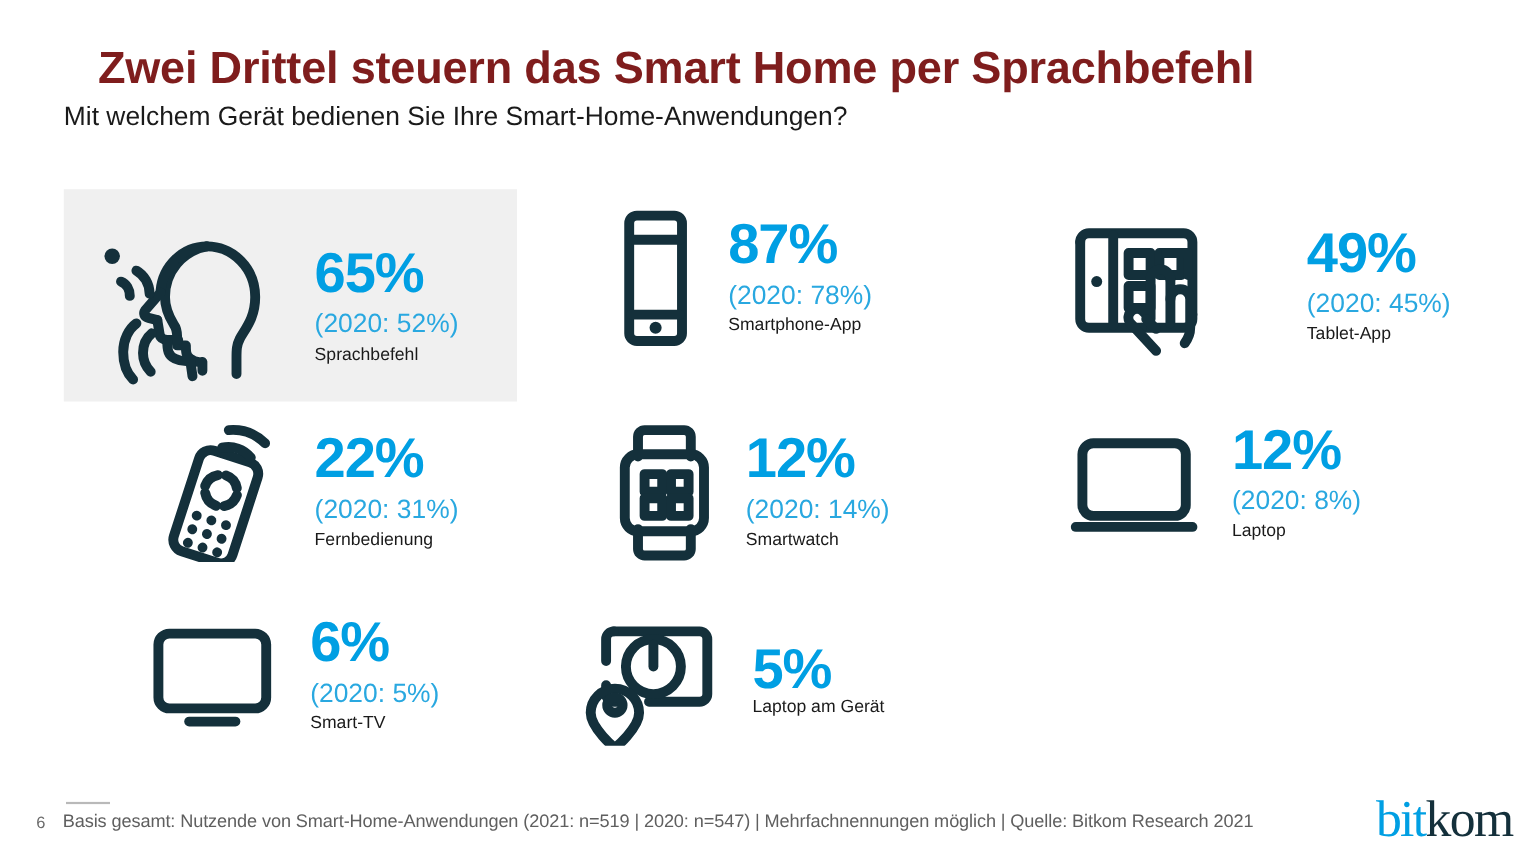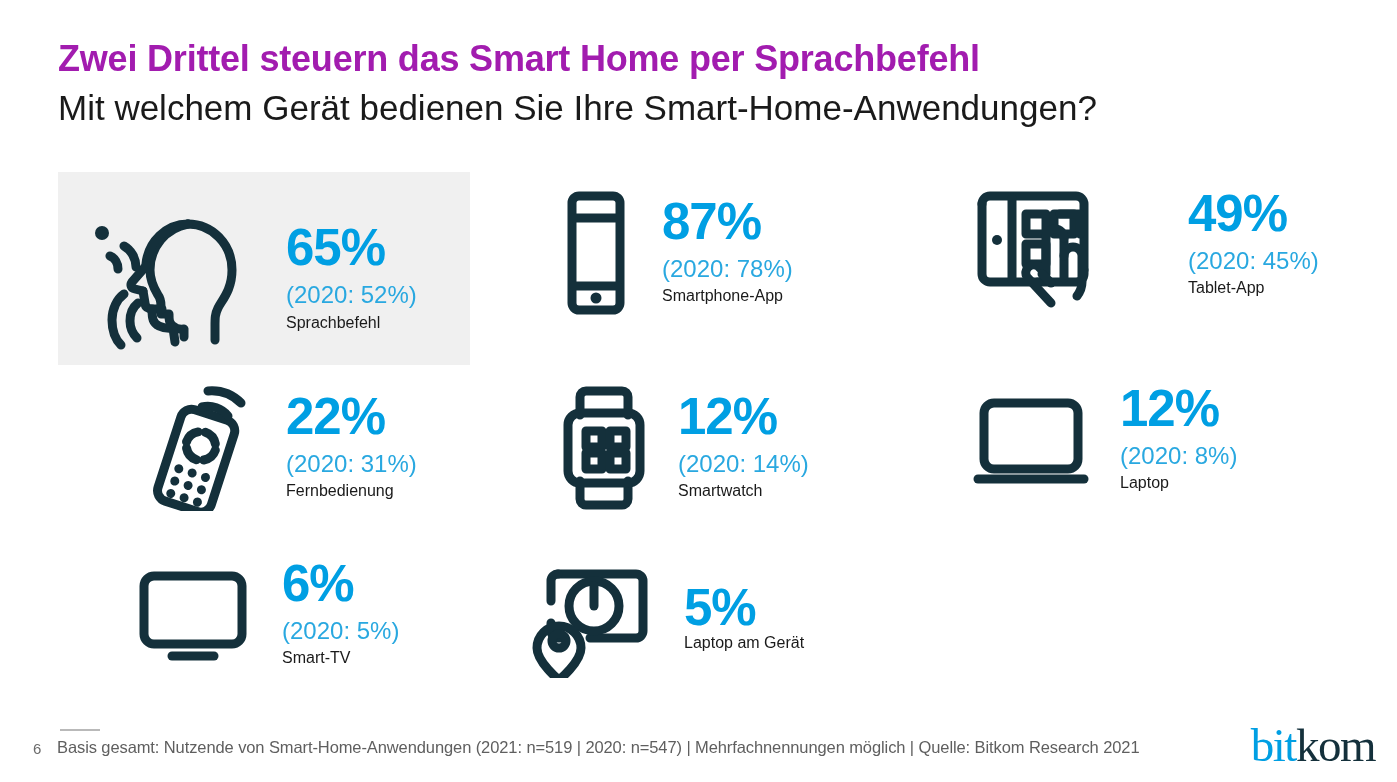--- a/index.html
+++ b/index.html
@@ -17,29 +17,30 @@
   }
 
   
   .header {
     position: absolute;
     left: 58px;
     top: 38px;
     width: 1290px;
   }
   .title {
-    font-size: 36px;
+    font-size: 41px;
     font-weight: bold;
-    color: #a21caf;
+    color: #7f1d1d;
     letter-spacing: -0.2px;
     line-height: 1.15;
     white-space: nowrap;
+    margin-left: 31px;
   }
   .subtitle {
-    font-size: 35px;
+    font-size: 24px;
     font-weight: normal;
     color: #1a1a1a;
     margin-top: 8px;
     line-height: 1.2;
     white-space: nowrap;
   }
 
   
   .grid {
     position: absolute;
@@ -89,21 +90,21 @@
     font-weight: normal;
     color: #1a1a1a;
     line-height: 1.3;
     margin-top: 1px;
     white-space: nowrap;
   }
 
   
   #cell-0 { left: 58px;  top: 0px;   width: 412px; height: 193px; padding: 22px 0 0 22px; box-sizing: border-box;}
   #cell-1 { left: 556px; top: 18px;  }
-  #cell-2 { left: 968px; top: 10px; gap: 32px;  }
+  #cell-2 { left: 968px; top: 26px; gap: 32px;  }
   #cell-3 { left: 140px; top: 213px; }
   #cell-4 { left: 556px; top: 213px; }
   #cell-5 { left: 968px; top: 213px; }
   #cell-6 { left: 130px; top: 388px; }
   #cell-7 { left: 528px; top: 388px; }
 
   .gap-lg { width: 26px; }
 
   
   .footer-rule {

